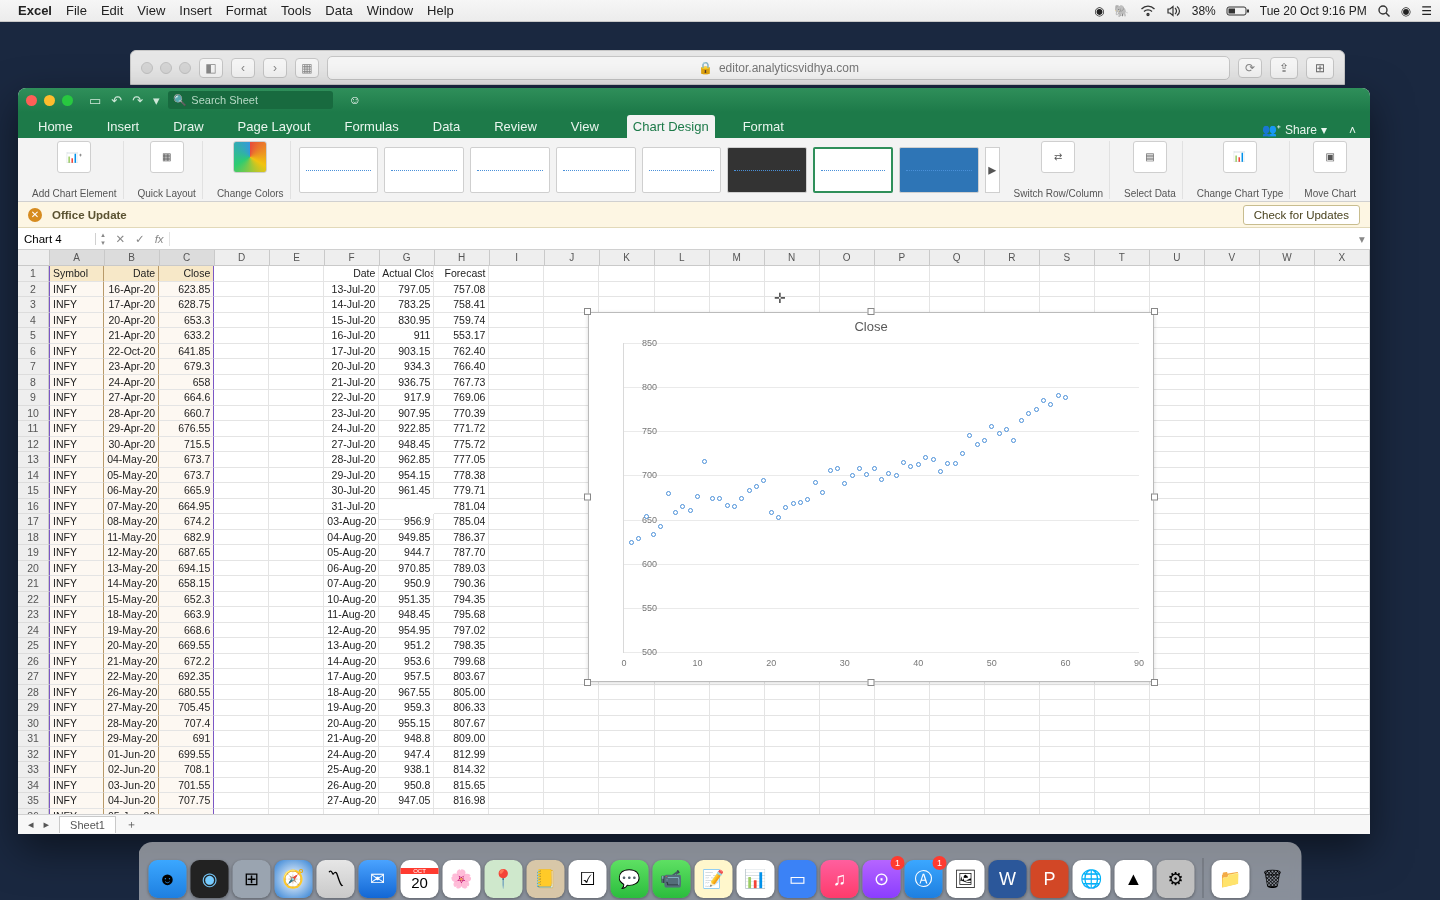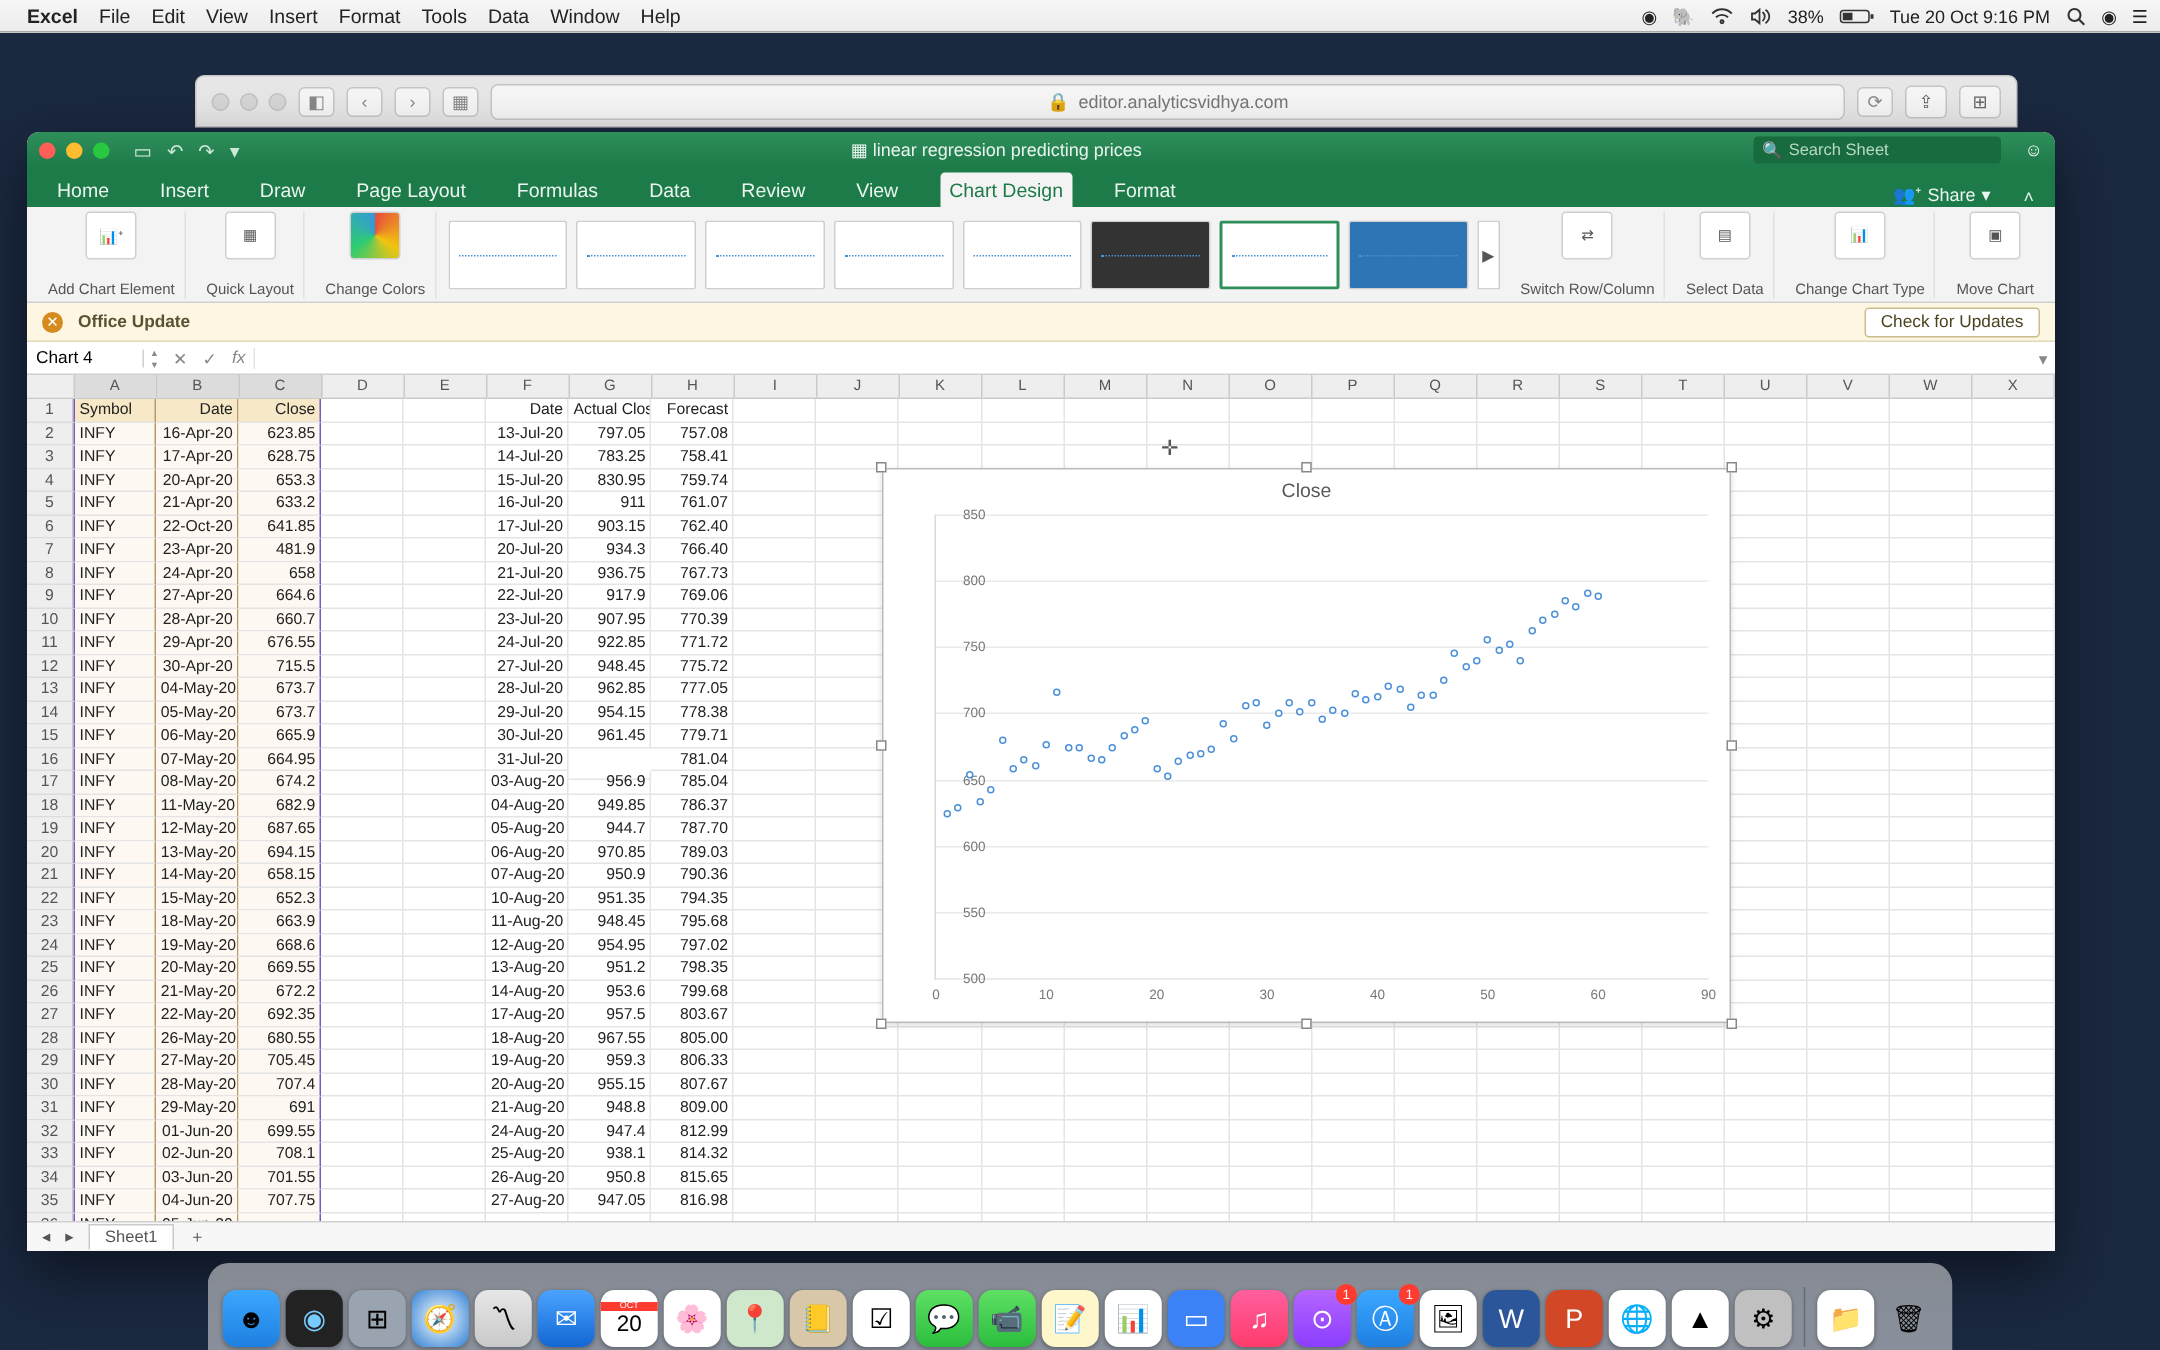--- a/index.html
+++ b/index.html
@@ -181,24 +181,20 @@
       <div class="tdot red"></div>
       <div class="tdot yel"></div>
       <div class="tdot grn"></div>
     </div>
     <div class="qat">
       <span>▭</span>
       <span>↶</span>
       <span>↷</span>
       <span>▾</span>
     </div>
-    <div class="title">
-      <span>▦ </span>
-      <span>linear regression predicting prices</span>
-    </div>
     <div class="search">
       <span>🔍</span>
       <span>Search Sheet</span>
     </div>
     <span style="margin-left:8px;">☺</span>
   </div>
 
   <div class="tabs">
     <div class="tab">Home</div>
     <div class="tab">Insert</div>
@@ -439,21 +435,21 @@
         </div>
         <div class="row">
           <div class="rh">5</div>
           <div class="cell cA selA selOutL" style="width: 63px;">INFY</div>
           <div class="cell cB selB" style="width: 63px;">21-Apr-20</div>
           <div class="cell cC selC selOutR" style="width: 63px;">633.2</div>
           <div class="cell cD" style="width: 63px;"></div>
           <div class="cell cE" style="width: 63px;"></div>
           <div class="cell cF" style="width: 63px;">16-Jul-20</div>
           <div class="cell cG" style="width: 63px;">911</div>
-          <div class="cell cH" style="width: 63px;">761.07</div>
+          <div class="cell cH" style="width: 63px;">553.17</div>
           <div class="cell cRest" style="width: 63px;"></div>
           <div class="cell cRest" style="width: 63px;"></div>
           <div class="cell cRest" style="width: 63px;"></div>
           <div class="cell cRest" style="width: 63px;"></div>
           <div class="cell cRest" style="width: 63px;"></div>
           <div class="cell cRest" style="width: 63px;"></div>
           <div class="cell cRest" style="width: 63px;"></div>
           <div class="cell cRest" style="width: 63px;"></div>
           <div class="cell cRest" style="width: 63px;"></div>
           <div class="cell cRest" style="width: 63px;"></div>
@@ -488,21 +484,21 @@
           <div class="cell cRest" style="width: 63px;"></div>
           <div class="cell cRest" style="width: 63px;"></div>
           <div class="cell cRest" style="width: 63px;"></div>
           <div class="cell cRest" style="width: 63px;"></div>
           <div class="cell cRest" style="width: 63px;"></div>
         </div>
         <div class="row">
           <div class="rh">7</div>
           <div class="cell cA selA selOutL" style="width: 63px;">INFY</div>
           <div class="cell cB selB" style="width: 63px;">23-Apr-20</div>
-          <div class="cell cC selC selOutR" style="width: 63px;">481.9</div>
+          <div class="cell cC selC selOutR" style="width: 63px;">679.3</div>
           <div class="cell cD" style="width: 63px;"></div>
           <div class="cell cE" style="width: 63px;"></div>
           <div class="cell cF" style="width: 63px;">20-Jul-20</div>
           <div class="cell cG" style="width: 63px;">934.3</div>
           <div class="cell cH" style="width: 63px;">766.40</div>
           <div class="cell cRest" style="width: 63px;"></div>
           <div class="cell cRest" style="width: 63px;"></div>
           <div class="cell cRest" style="width: 63px;"></div>
           <div class="cell cRest" style="width: 63px;"></div>
           <div class="cell cRest" style="width: 63px;"></div>

